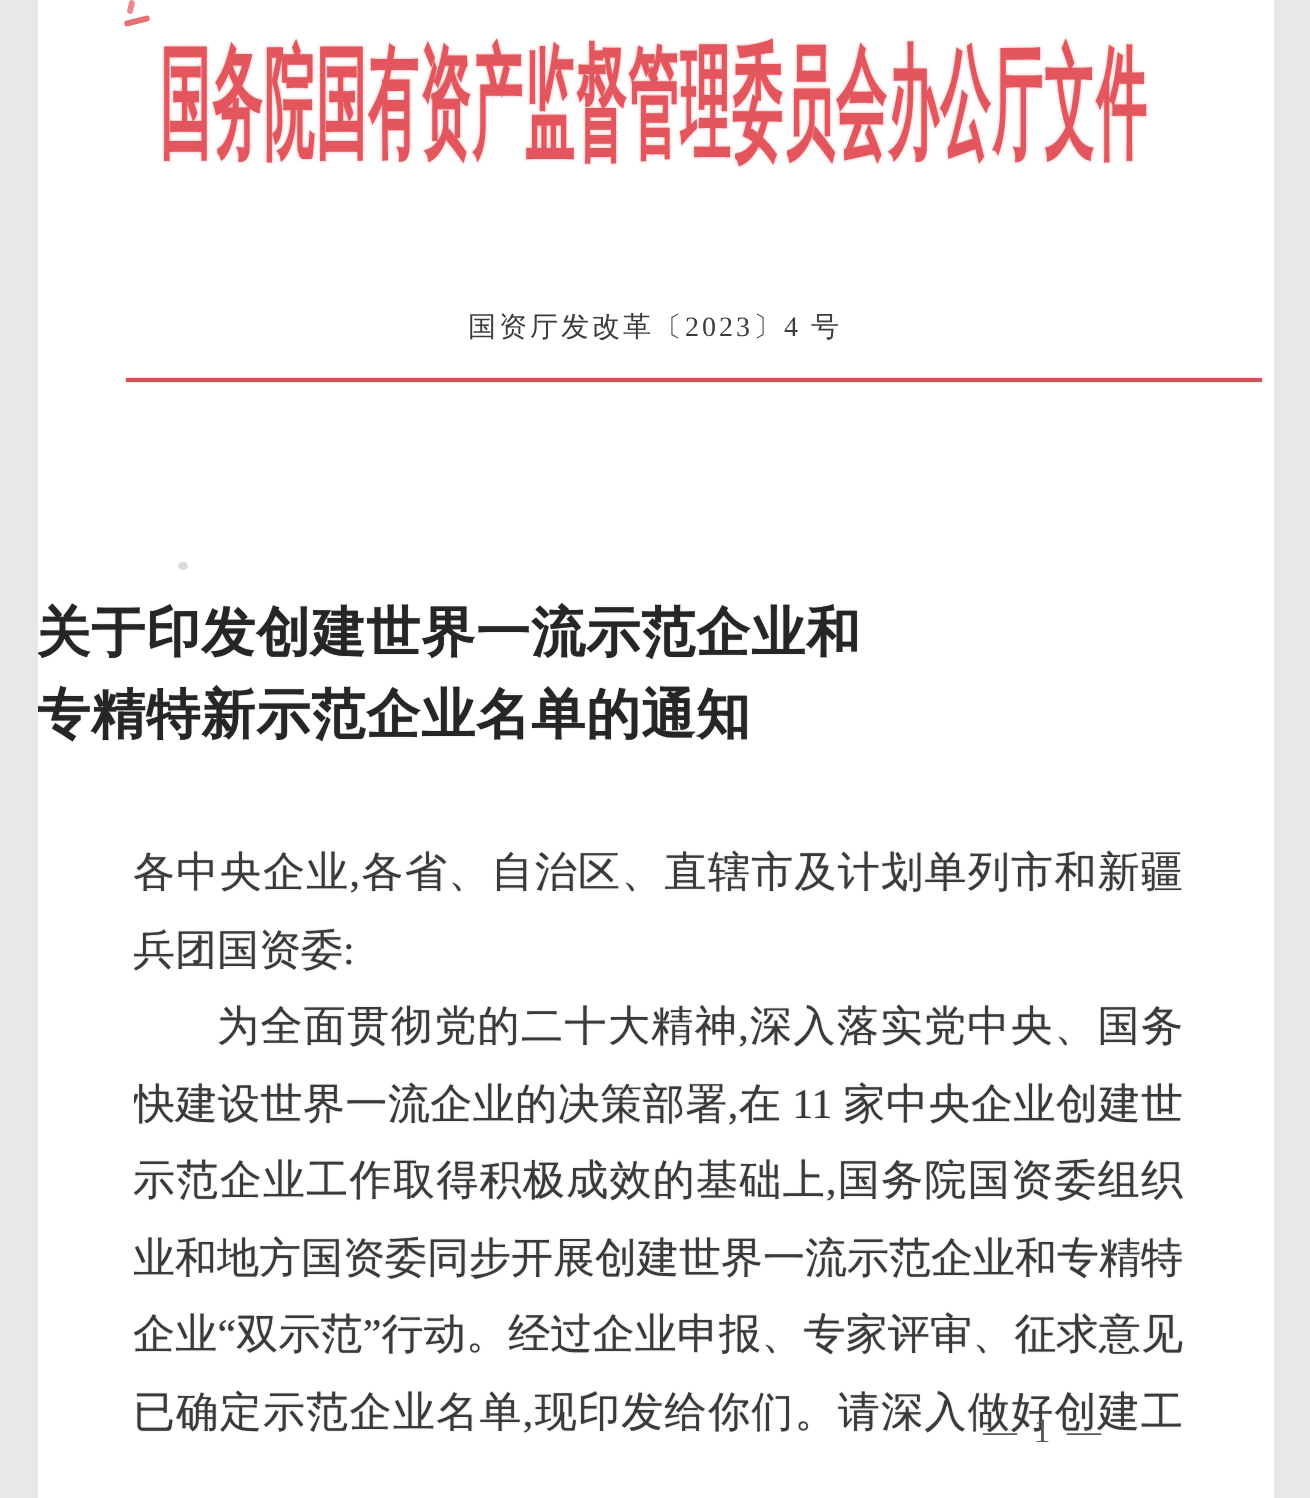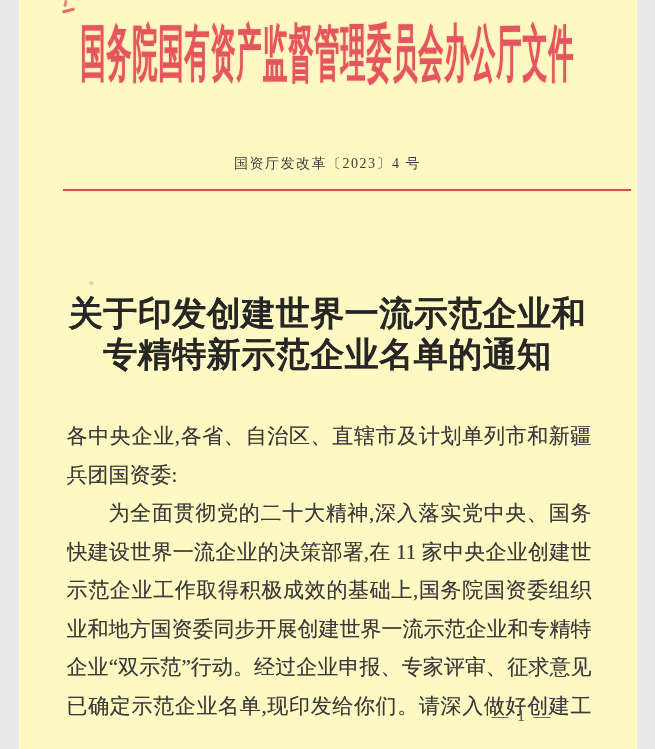--- a/index.html
+++ b/index.html
@@ -5,21 +5,21 @@
   html, body {
     margin: 0;
     padding: 0;
     background: #e8e8e8;
   }
   .page {
     position: relative;
     width: 618px;
     height: 749px;
     margin: 0 auto;
-    background: #fef9c3;
+    background: #ffffff;
     overflow: hidden;
     font-family: "Liberation Serif", "DejaVu Serif", serif;
   }
 
   
   .letterhead {
     position: absolute;
     top: 23px;
     left: 0;
     width: 100%;
@@ -60,28 +60,26 @@
     background: #d2505a;
     box-shadow: 0 0 1px rgba(210, 80, 90, 0.6);
   }
 
   
   .doc-title {
     position: absolute;
     top: 296px;
     left: 0;
     width: 100%;
-    text-align: center;
-    font-size: 34px;
+    font-size: 27px;
     line-height: 41px;
     font-weight: bold;
     color: #262626;
     letter-spacing: 0.5px;
     text-shadow: 0 0 0.5px rgba(40, 40, 40, 0.6);
-    font-family: Liberation Mono, monospace;
   }
 
   
   .content {
     position: absolute;
     top: 417px;
     left: 48px;
     right: 45px;
     color: #3a3a3a;
   }

